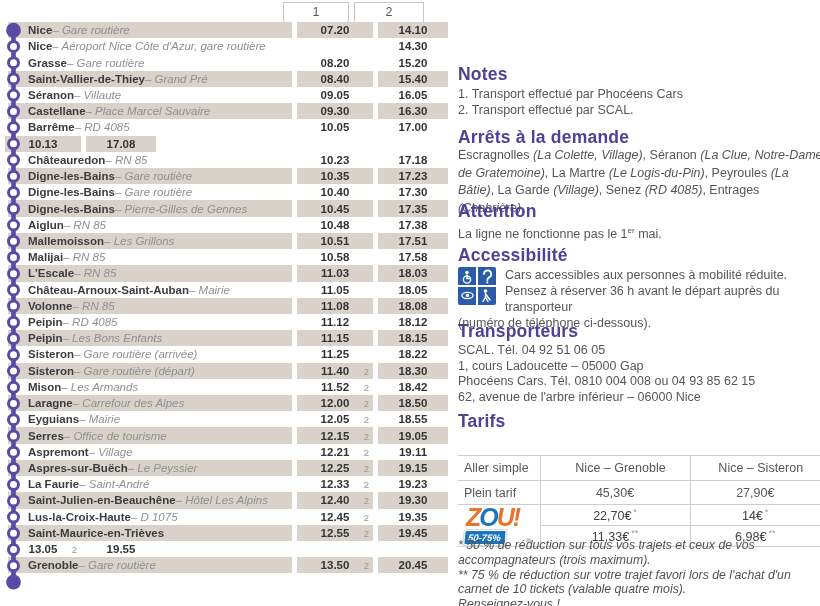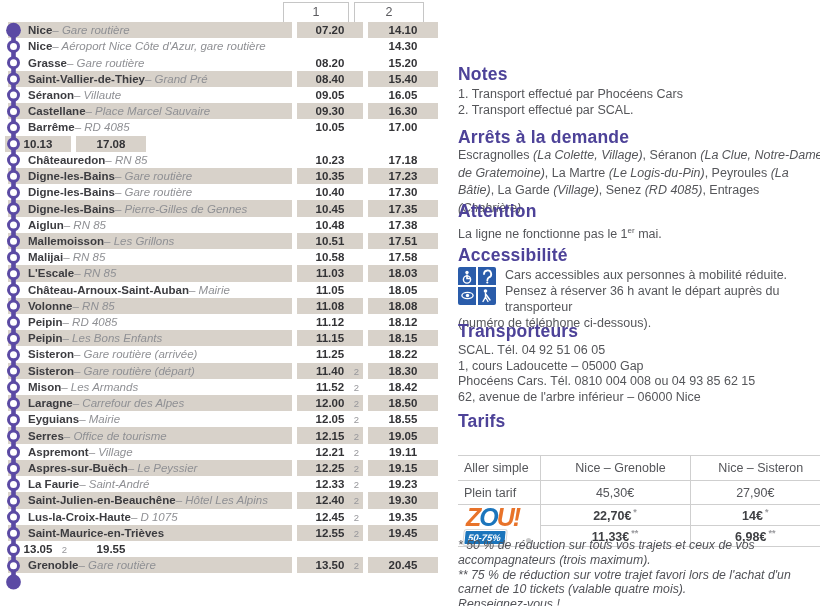--- a/index.html
+++ b/index.html
@@ -10,21 +10,21 @@
   #timetable{position:absolute;left:0;top:0;width:432px;height:606px;}
   .hbox{position:absolute;top:2px;height:20px;box-sizing:border-box;
         border:1px solid #c6c6c6;border-bottom:none;background:#fff;
         font-size:12.5px;color:#5a5a5e;text-align:center;line-height:19px;}
   #hbox1{left:283px;width:66px;}
   #hbox2{left:354px;width:70px;}
   #tt-body{position:absolute;left:0;top:22px;}
   .tt-row{display:flex;height:16.23px;}
   .tc{height:100%;display:flex;align-items:center;box-sizing:border-box;background:transparent;}
   .tc.name{width:284px;margin-left:8px;padding-left:20px;overflow:hidden;white-space:nowrap;}
-  .tc.t1{width:66px;margin-left:5px;justify-content:center;position:relative;}
+  .tc.t1{width:76px;margin-left:5px;justify-content:center;position:relative;}
   .tc.t2{width:70px;margin-left:5px;justify-content:center;}
   .tt-row.shade .tc{background:#d8d2ca;}
   .stop{font-weight:bold;font-size:11.5px;color:#3c3c40;}
   .place{font-style:italic;font-size:11.5px;color:#8f9094;}
   .tc.t1,.tc.t2{font-weight:bold;font-size:11.5px;color:#333336;}
   .note{position:absolute;right:4px;top:50%;transform:translateY(-50%);
         font-weight:normal;font-size:9.5px;color:#96969a;}
   #chain{position:absolute;left:0;top:0;}
 
   
@@ -49,21 +49,21 @@
   #tarif-table .c2{width:150px;border-left:1px solid #cfcfcf;}
   #tarif-table .c3{width:130px;border-left:1px solid #cfcfcf;}
   #tarif-table thead th{height:25px;border-top:1px solid #cfcfcf;border-bottom:1px solid #cfcfcf;}
   #tarif-table thead .c2,#tarif-table thead .c3{text-align:center;padding-left:11px;}
   #tarif-table .plein td{height:24px;border-bottom:1px solid #cfcfcf;}
   #tarif-table .val{text-align:center;}
   #tarif-table .zr td{height:21px;}
   #tarif-table .zr1 .val{border-bottom:1px solid #cfcfcf;}
   #tarif-table .zr2 td{border-bottom:1px solid #cfcfcf;}
   #tarif-table td.zou-cell{border-bottom:1px solid #cfcfcf;vertical-align:middle;}
-  #tarif-table .bold{font-weight:bold;color:#3f4044;}
+  #tarif-table .bold{font-weight:normal;color:#3f4044;}
   .mark{color:#9a9a9e;font-size:9px;vertical-align:super;margin-left:2px;}
 
   
   .zou{position:relative;width:74px;height:40px;}
   .zou-word{position:absolute;left:2px;top:-3px;font-weight:bold;font-style:italic;
             font-size:25px;letter-spacing:-2px;}
   .zou-word .org{color:#e8732a;} .zou-word .blu{color:#1b75bc;}
   .zou-badge{position:absolute;left:0;bottom:1px;background:#1b75bc;color:#fff;
              font-size:9.5px;font-weight:bold;font-style:italic;padding:1px 4px 1px 3px;
              border:1px solid #fff;border-radius:2px;transform:skewX(-6deg);

